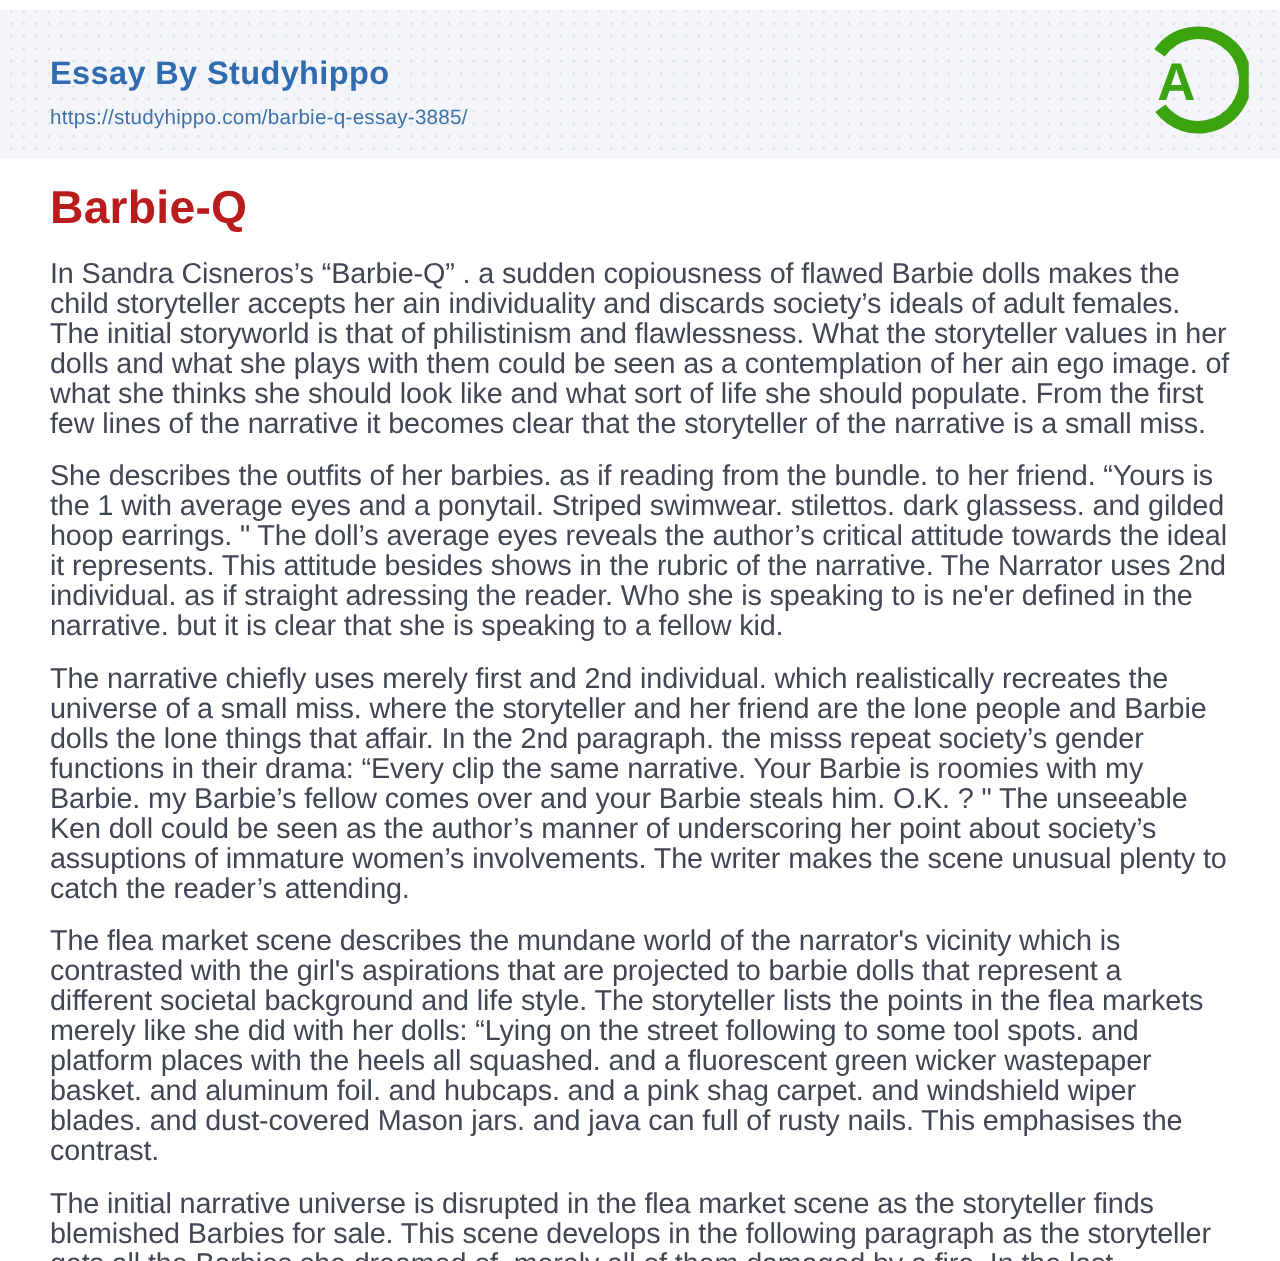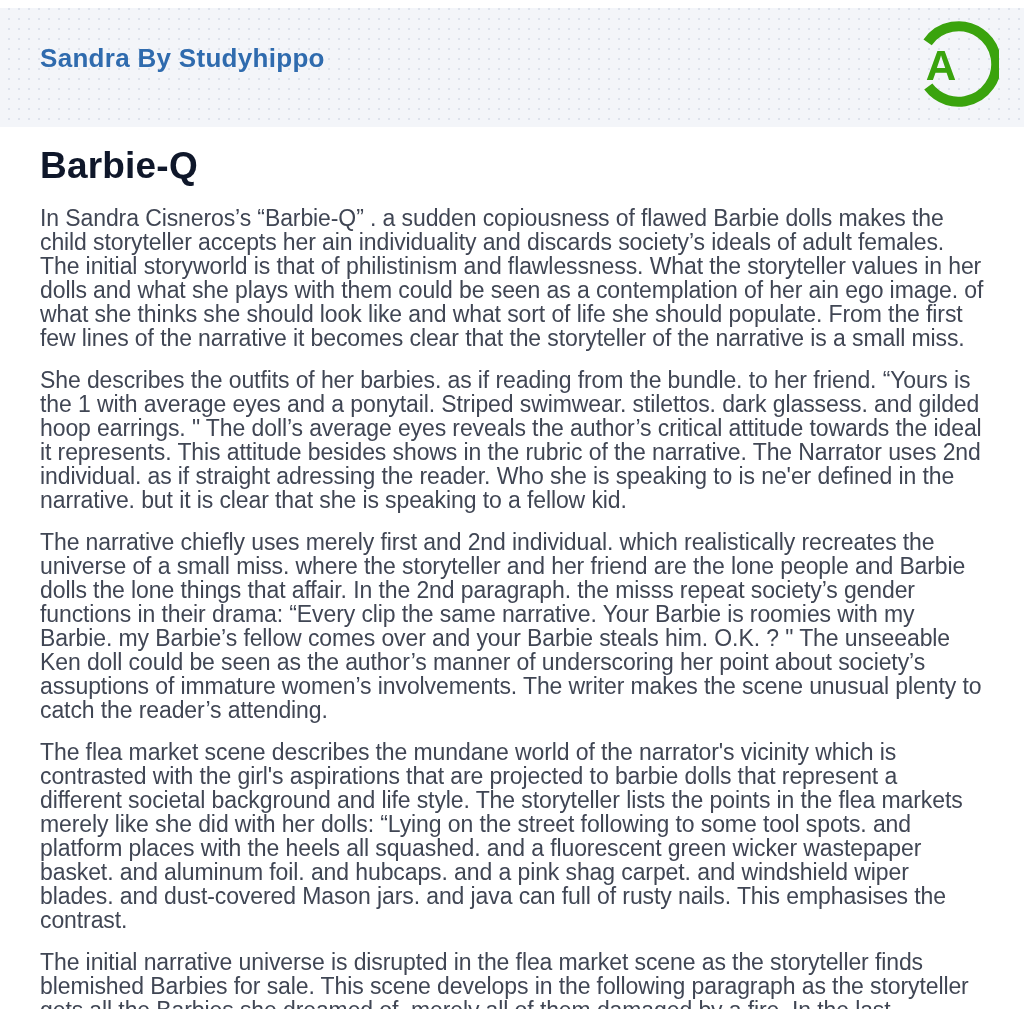--- a/index.html
+++ b/index.html
@@ -52,42 +52,43 @@
   .logo svg { display: block; width: 92px; height: 92px; }
   .content {
     position: absolute;
     top: 127px;
     left: 0;
     width: 1024px;
     padding: 0 40px;
   }
   h1.title {
     margin: 17px 0 0 0;
-    color: #0f172a;
+    color: #b91c1c;
     font-size: 37px;
     font-weight: bold;
     letter-spacing: 0.2px;
     line-height: 44px;
   }
   p.essay-par {
     margin: 18px 0 0 0;
     max-width: 945px;
     color: #404654;
     font-size: 23px;
     line-height: 24px;
     letter-spacing: -0.1px;
   }
 </style>
 </head>
 <body>
 
 <div class="page">
 
   <div class="header-band">
-    <div class="byline">Sandra By Studyhippo</div>
+    <div class="byline">Essay By Studyhippo</div>
+    <a class="source-url" href="#">https://studyhippo.com/barbie-q-essay-3885/</a>
 
     <div class="logo">
       <svg viewBox="0 0 100 100" aria-hidden="true">
         <circle cx="56" cy="50" r="41" fill="none" stroke="#3aa30d" stroke-width="11" stroke-dasharray="206 52" transform="rotate(215 56 50)"></circle>
         <text x="37" y="67" text-anchor="middle" font-family="Liberation Sans, sans-serif" font-size="46" font-weight="bold" fill="#3aa30d">A</text>
       </svg>
     </div>
   </div>
 
   <div class="content">

